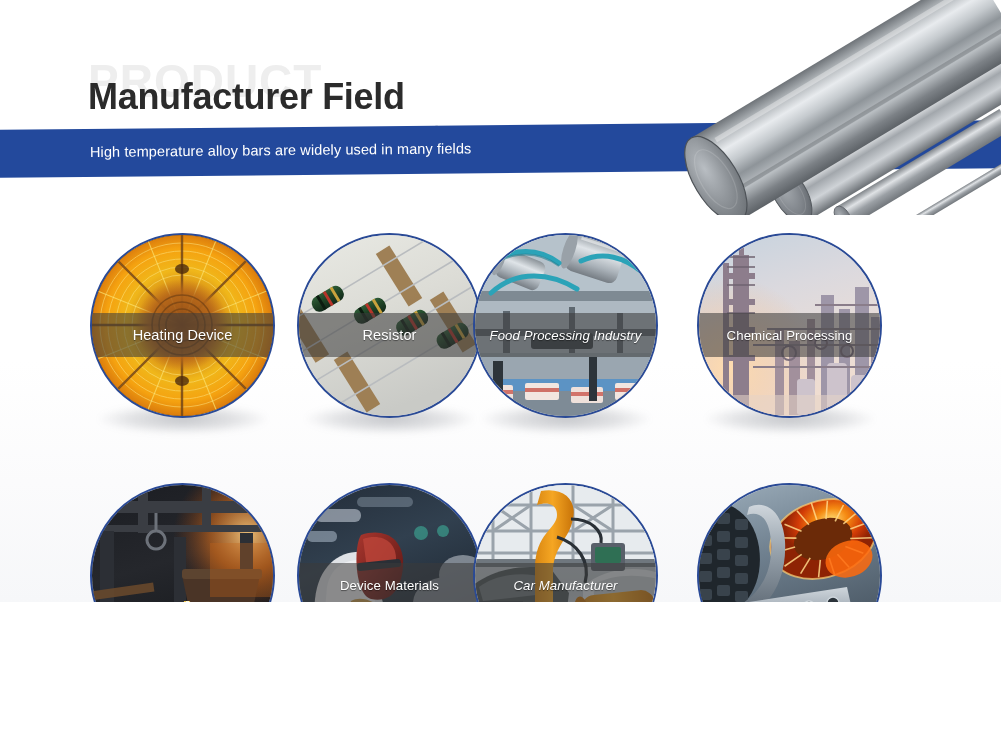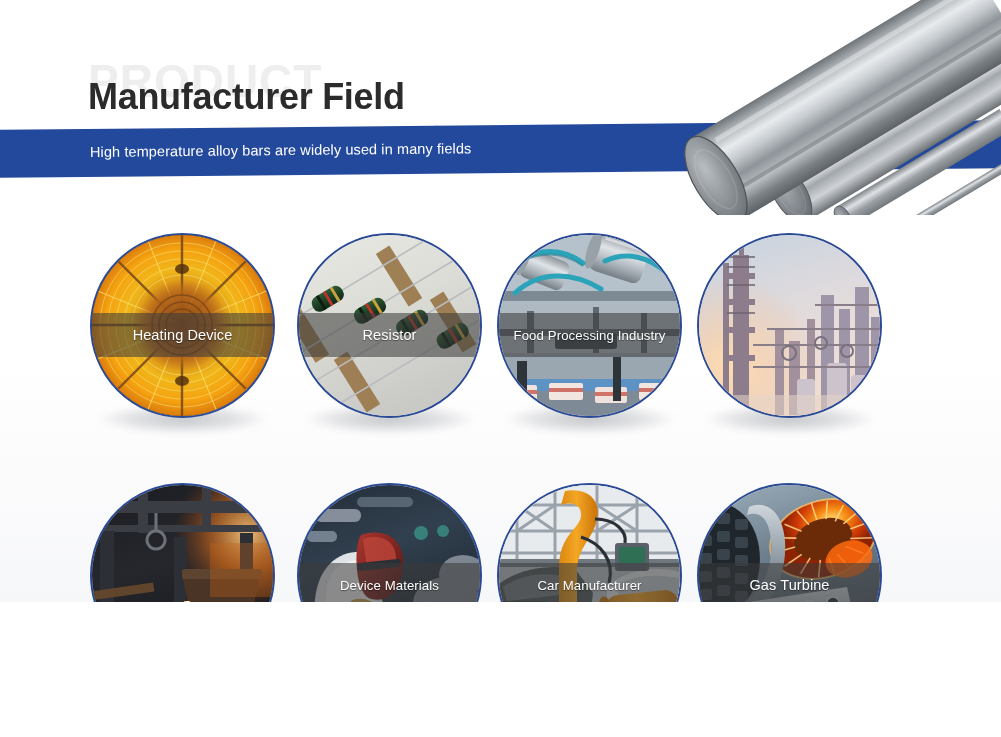--- a/index.html
+++ b/index.html
@@ -98,21 +98,21 @@
     position: relative;
     height: 250px;
   }
   .cell {
     position: absolute;
     width: 185px;
     height: 185px;
   }
   .cell.c0 { left: 90px; }
   .cell.c1 { left: 297px; }
-  .cell.c2 { left: 497px; }
+  .cell.c2 { left: 473px; font-style: italic; }
   .cell.c3 { left: 697px; }
 
   .shadow {
     position: absolute;
     left: 8px;
     bottom: -16px;
     width: 170px;
     height: 30px;
     border-radius: 50%;
     background: radial-gradient(ellipse at center, rgba(90,95,105,0.34) 0%, rgba(90,95,105,0.16) 45%, rgba(90,95,105,0) 72%);
@@ -505,20 +505,23 @@
 
               <g fill="none" stroke="#7c6f7d" stroke-width="2">
                 <circle cx="92" cy="120" r="7"></circle>
                 <circle cx="124" cy="110" r="6"></circle>
                 <circle cx="150" cy="118" r="6"></circle>
               </g>
 
               <rect x="0" y="162" width="185" height="23" fill="#e6d4c6" opacity="0.55"></rect>
             </svg>
           </div>
+          <div class="label-band">
+            <span class="small">Chemical Processing</span>
+          </div>
         </div>
       </div>
     </div>
 
     <div class="row">
 
       <div class="cell c0">
         <div class="shadow"></div>
         <div class="circle">
           <div class="scene">
@@ -843,20 +846,17 @@
                 <ellipse cx="132" cy="158" rx="14" ry="11" fill="#2c333a"></ellipse>
                 <ellipse cx="176" cy="146" rx="18" ry="15" fill="#7c8793"></ellipse>
                 <ellipse cx="176" cy="146" rx="11" ry="9" fill="#2c333a"></ellipse>
                 <ellipse cx="92" cy="172" rx="20" ry="14" fill="#5c6770"></ellipse>
                 <ellipse cx="92" cy="172" rx="12" ry="8" fill="#262c32"></ellipse>
               </g>
 
               <path d="M0 140 L46 158 L30 185 L0 185 Z" fill="#1d2329"></path>
             </svg>
           </div>
-          <div class="label-band">
-            <span>Gas Turbine</span>
-          </div>
         </div>
       </div>
     </div>
   </div>
 </div>
 
 </body></html>

